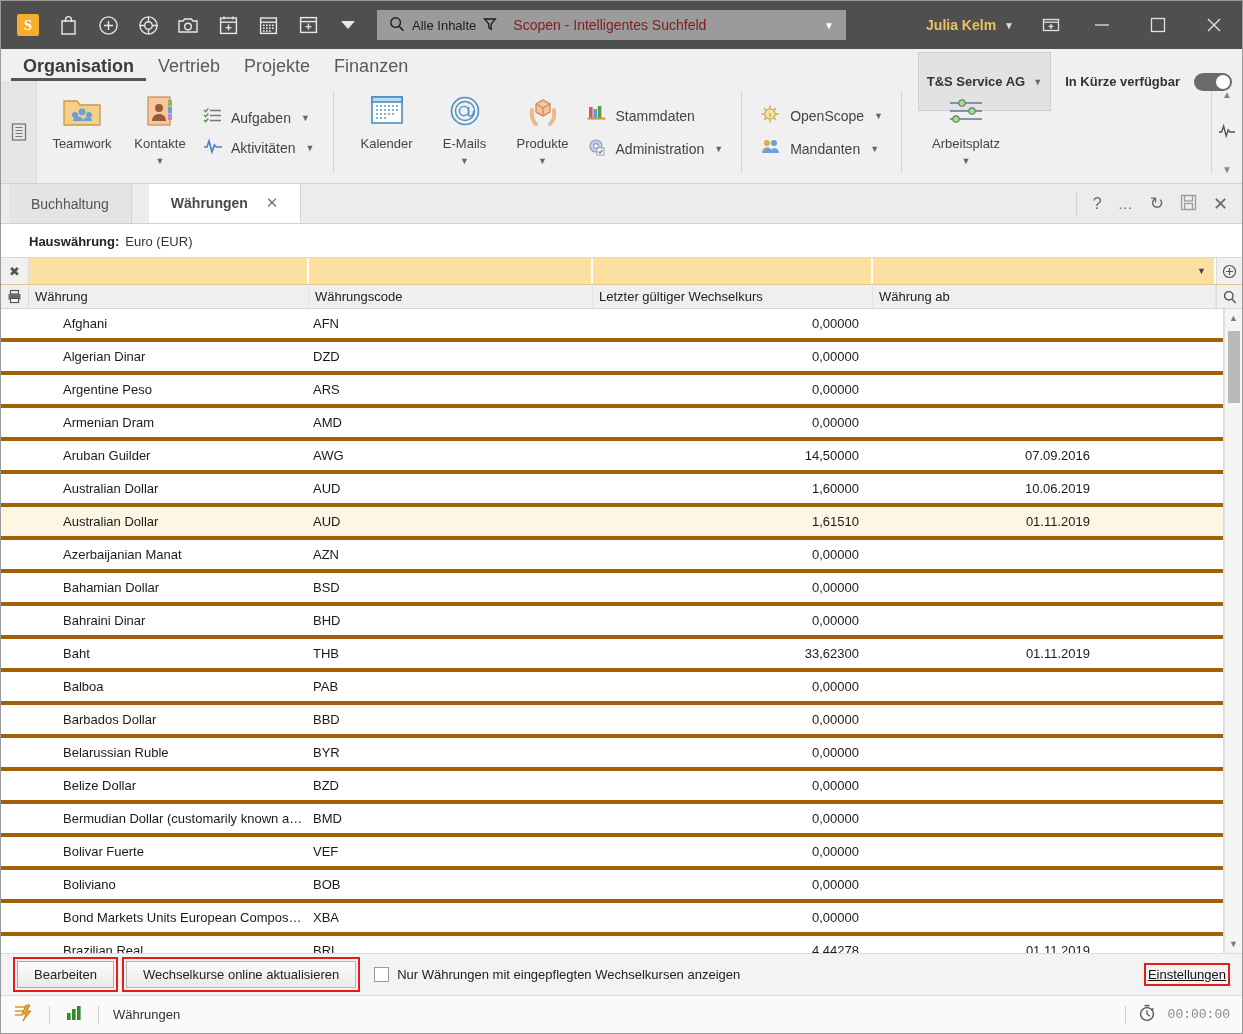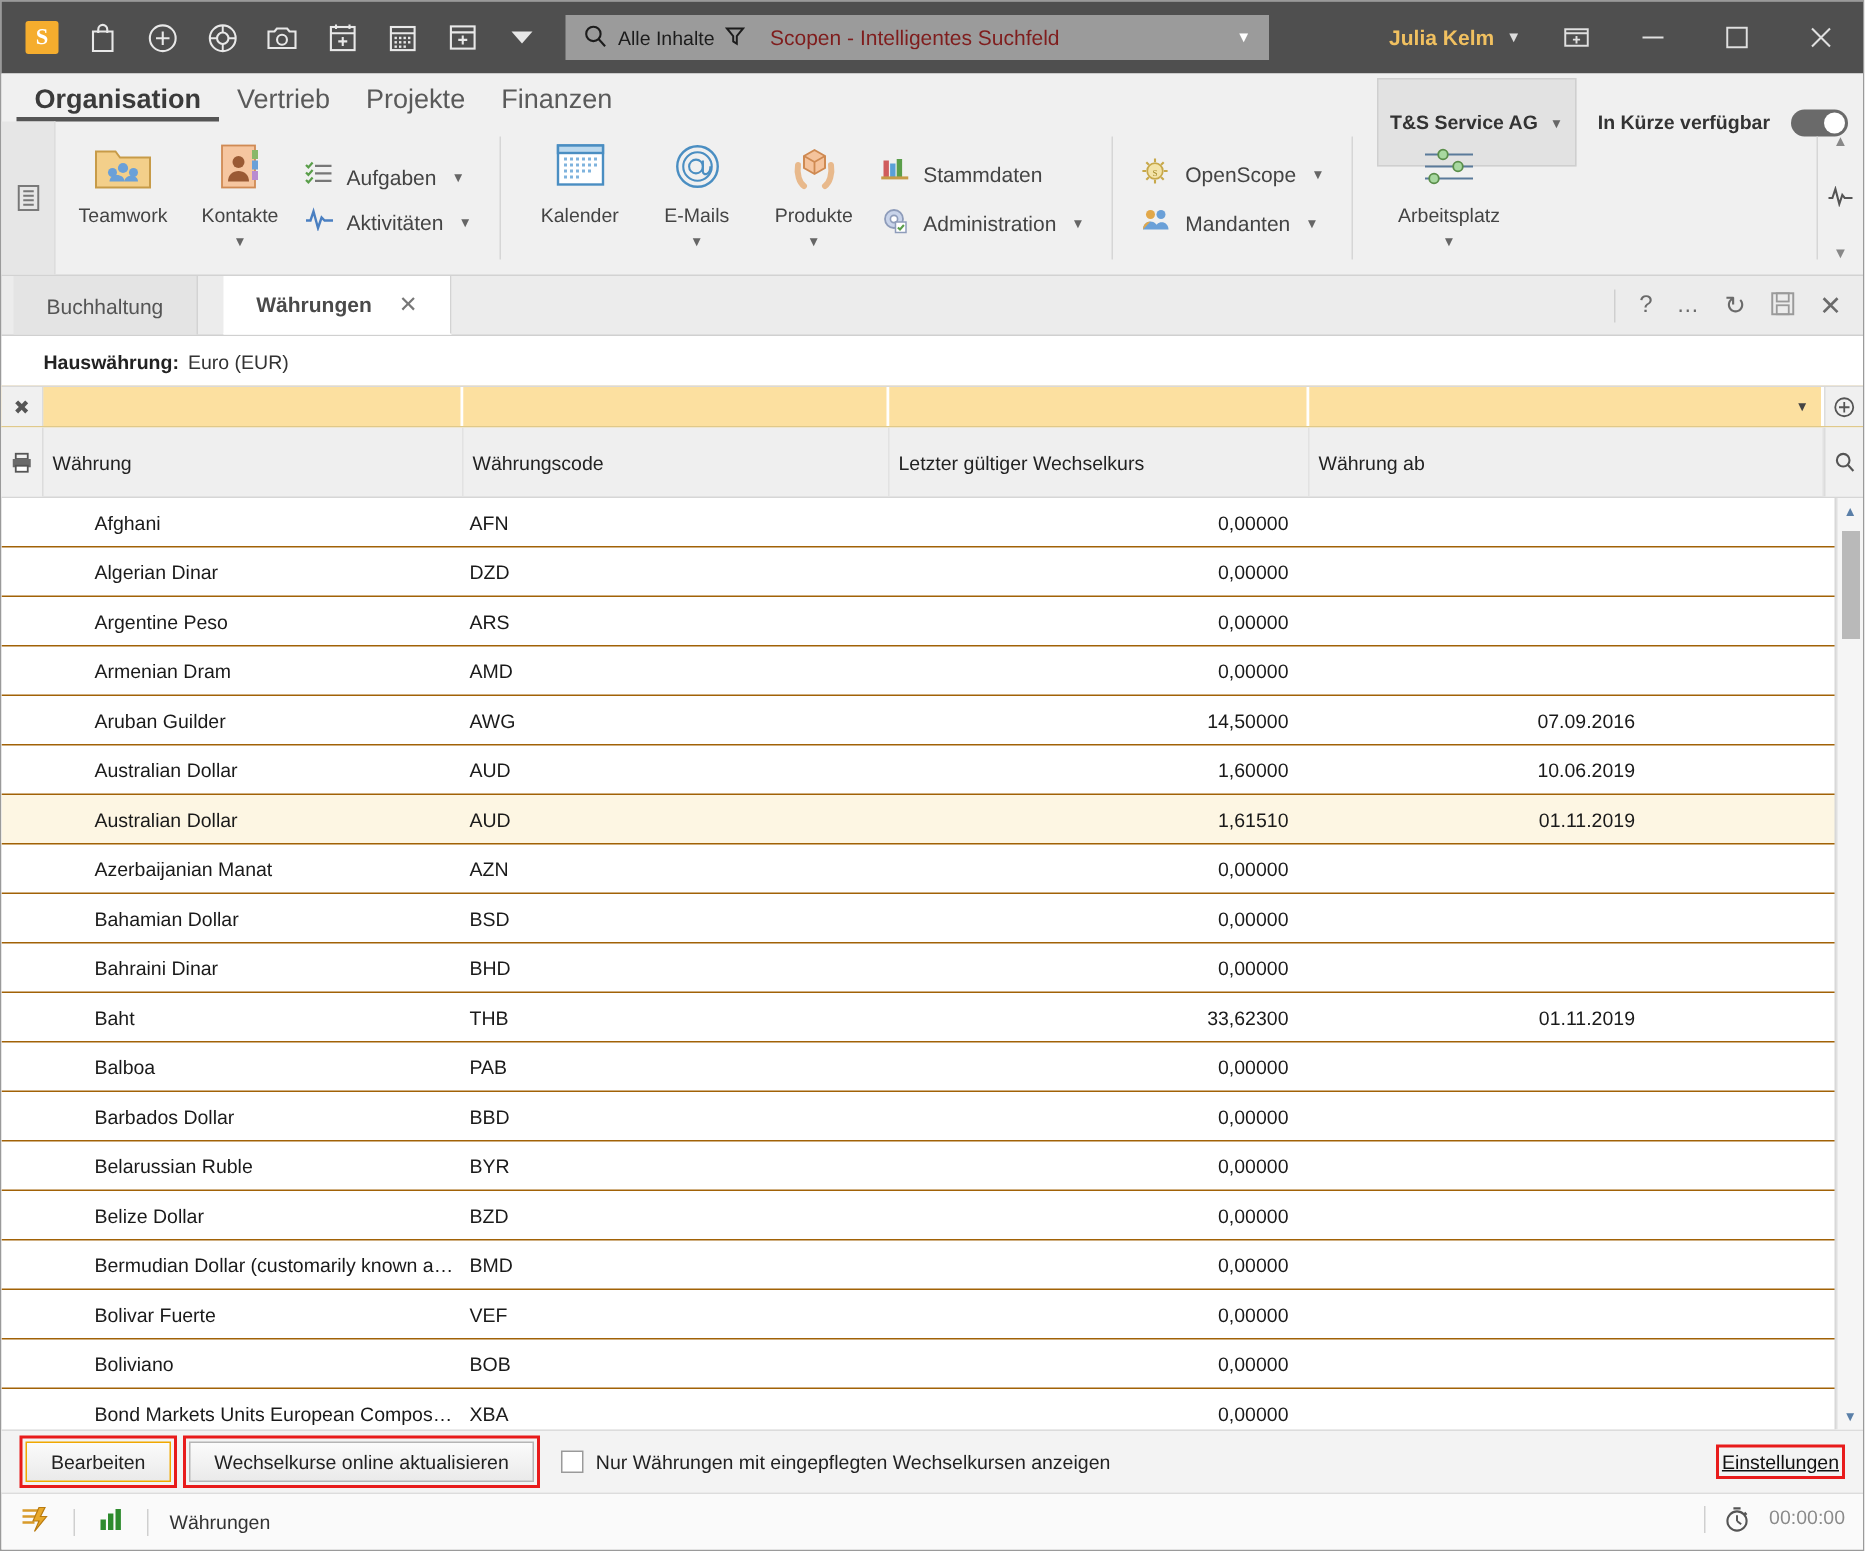--- a/index.html
+++ b/index.html
@@ -172,34 +172,34 @@
   }
   .fcell { background:#fce0a0; border-right: 2px solid #fff; }
   .fcell.c1 { width: 280px; flex:0 0 280px; }
   .fcell.c2 { width: 284px; flex:0 0 284px; }
   .fcell.c3 { width: 280px; flex:0 0 280px; }
   .fcell.c4 { flex:1; display:flex; align-items:center; justify-content:flex-end; padding-right:8px; }
   .fcell.c4 .cv { font-size:9px; color:#444; }
   .rail { width: 26px; flex:0 0 26px; background:#f0f0f0; display:flex; align-items:center; justify-content:center; color:#666; border-left:1px solid #dcdcdc;}
 
   .grid-head {
-    display:flex; height: 47px; background:#efefef; align-items:stretch;
+    display:flex; height: 24px; background:#efefef; align-items:stretch;
     border-bottom:1px solid #d6d6d6; font-size:13px; color:#222;
   }
   .hcell { display:flex; align-items:center; padding-left: 6px; border-right:1px solid #e2e2e2; }
   .hcell.c1 { width:280px; flex:0 0 280px; }
   .hcell.c2 { width:284px; flex:0 0 284px; }
   .hcell.c3 { width:280px; flex:0 0 280px; }
   .hcell.c4 { flex:1; }
 
   .grid-body { flex:1; display:flex; min-height:0; overflow:hidden; position:relative; }
   .rows { flex:1; display:flex; flex-direction:column; }
   .row {
     display:flex; height: 33px; flex: 0 0 33px; align-items:stretch;
-    border-bottom:1px solid #a16207; font-size:13px; color:#1a1a1a;
+    border-bottom:4px solid #a16207; font-size:13px; color:#1a1a1a;
   }
   .row.sel { background:#fdf6e3; }
   .row .g { width:28px; flex:0 0 28px; }
   .cell { display:flex; align-items:center; }
   .cell.c1 { width:280px; flex:0 0 280px; padding-left:34px; white-space:nowrap; overflow:hidden; }
   .cell.c2 { width:284px; flex:0 0 284px; padding-left:4px; }
   .cell.c3 { width:280px; flex:0 0 280px; justify-content:flex-end; padding-right:14px; }
   .cell.c4 { flex:1; justify-content:flex-end; padding-right:134px; }
   .scrollbar {
     width: 18px; flex:0 0 18px; background:#f5f5f5; border-left:1px solid #e0e0e0;
@@ -229,21 +229,21 @@
   .bb-right { margin-left:auto; display:flex; align-items:center; }
 
   
   .statusbar {
     height: 38px; flex:0 0 38px; background:#fafafa;
     border-top:1px solid #dcdcdc;
     display:flex; align-items:center; padding: 0 12px; gap: 14px;
     font-size:13px; color:#333;
   }
   .ssep { width:1px; height:18px; background:#cfcfcf; }
-  .st-right { margin-left:auto; display:flex; align-items:flex-start; gap:12px; color:#8a8a8a; }
+  .st-right { margin-left:auto; display:flex; align-items:center; gap:12px; color:#8a8a8a;font-family:Liberation Mono, monospace; }
 </style>
 </head>
 <body>
 
 <div id="app">
 
   <div class="titlebar">
     <div class="tb-icons">
       <div class="tb-icon">
         <div class="logo-s">S</div>

